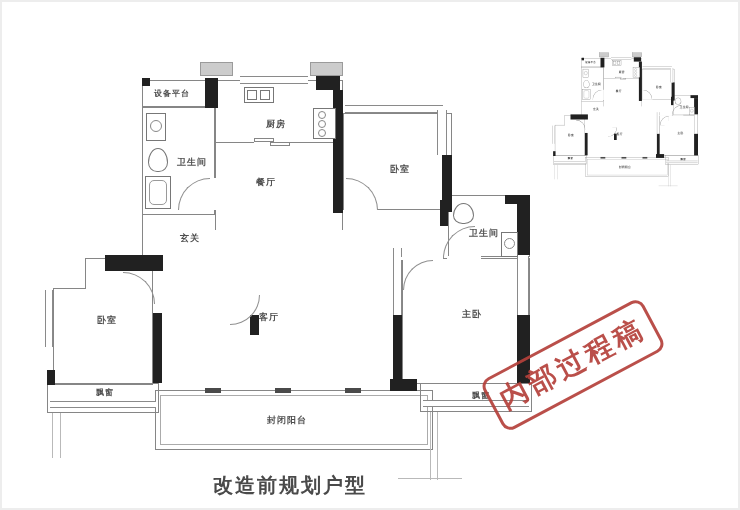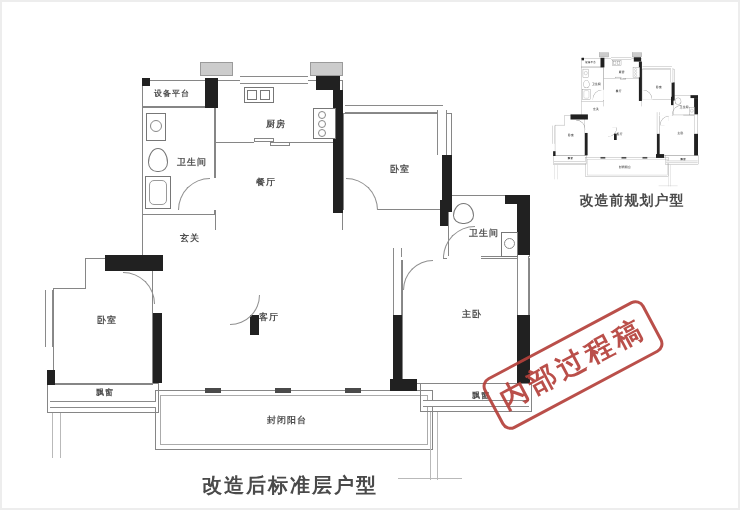--- a/index.html
+++ b/index.html
@@ -139,22 +139,21 @@
     <div class="lbl" style="left:229px;top:257px;">客厅</div>
     <div class="lbl" style="left:432px;top:254px;">主卧</div>
     <div class="lbl" style="left:67px;top:260px;">卧室</div>
     <div class="lbl sm" style="left:65px;top:332px;">飘窗</div>
     <div class="lbl sm" style="left:441px;top:335px;">飘窗</div>
     <div class="lbl" style="left:247px;top:360px;">封闭阳台</div>
   </div>
 
   <div class="stamp">内部过程稿</div>
 
-  <div class="cap-main">改造后标准层户型</div>
-  <div class="cap-mini">改造前规划户型</div>
+  <div class="cap-main">改造前规划户型</div>
 
 <div class="plan mini">
 
     <div class="w" style="left:102px;top:20px;width:66px;height:27px;"></div>
     <div class="w" style="left:102px;top:47px;width:73px;height:108px;"></div>
     <div class="w" style="left:175px;top:20px;width:128px;height:150px;border-bottom:none;"></div>
     <div class="w" style="left:303px;top:53px;width:109px;height:97px;"></div>
     <div class="w" style="left:408px;top:135px;width:82px;height:62px;"></div>
     <div class="w" style="left:362px;top:198px;width:128px;height:126px;"></div>
     <div class="w" style="left:13px;top:228px;width:100px;height:97px;border-top:none;"></div>

